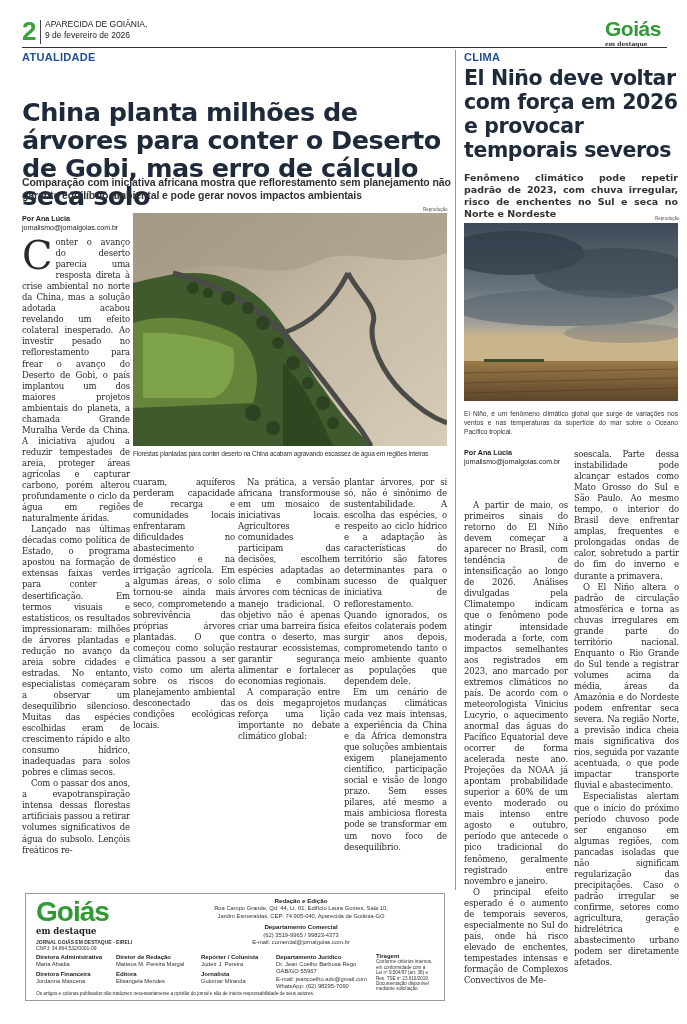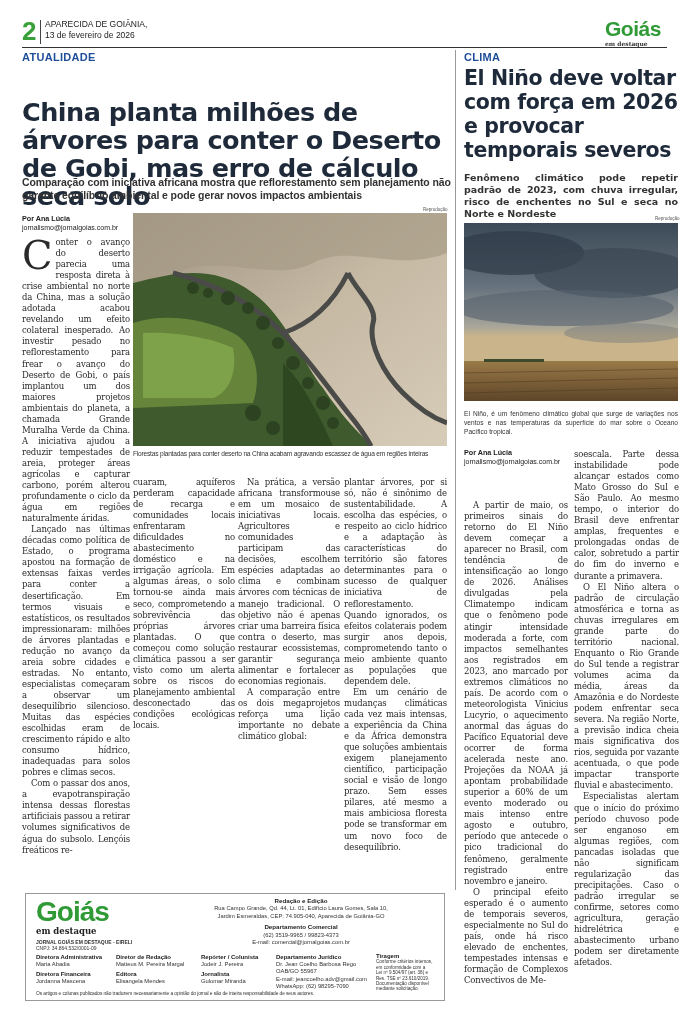--- a/index.html
+++ b/index.html
@@ -55,21 +55,21 @@
   .exp-note { position: absolute; left: 10px; top: 97px; width: 405px; font-family: "Liberation Sans", sans-serif; font-size: 4.9px; color: #333; white-space: nowrap; letter-spacing: -0.1px; }
 </style>
 </head>
 <body>
 
 <div class="masthead">
   <div class="page-num">2</div>
   <div class="page-sep"></div>
   <div class="page-date">
     <div>APARECIDA DE GOIÂNIA,</div>
-    <div>13 de fevereiro de 2026</div>
+    <div>9 de fevereiro de 2026</div>
   </div>
   <div class="logo-small">
     <div class="g">Goiás</div>
     <div class="sub">em destaque</div>
   </div>
 </div>
 
 <div class="section-left">ATUALIDADE</div>
 <div class="section-right">CLIMA</div>
 <div class="vrule"></div>

